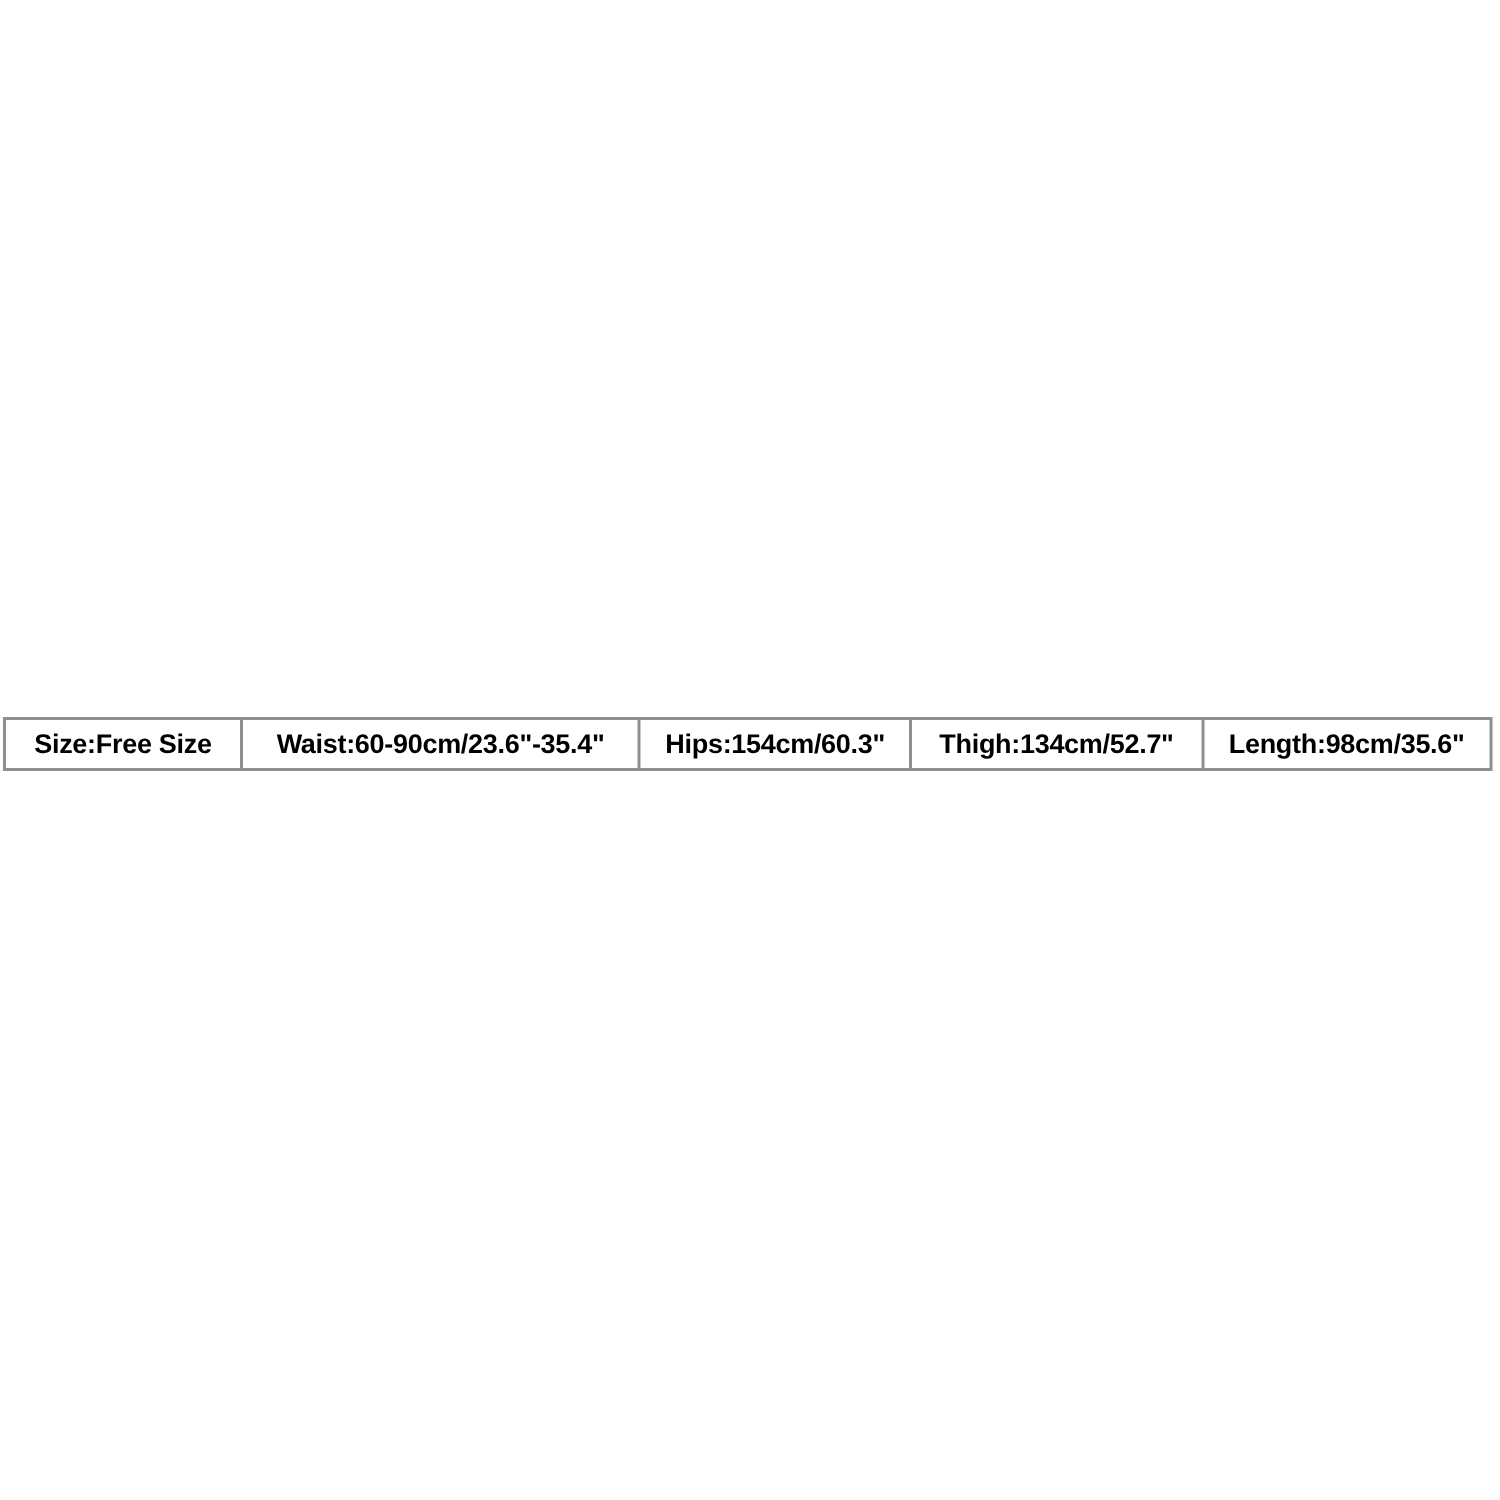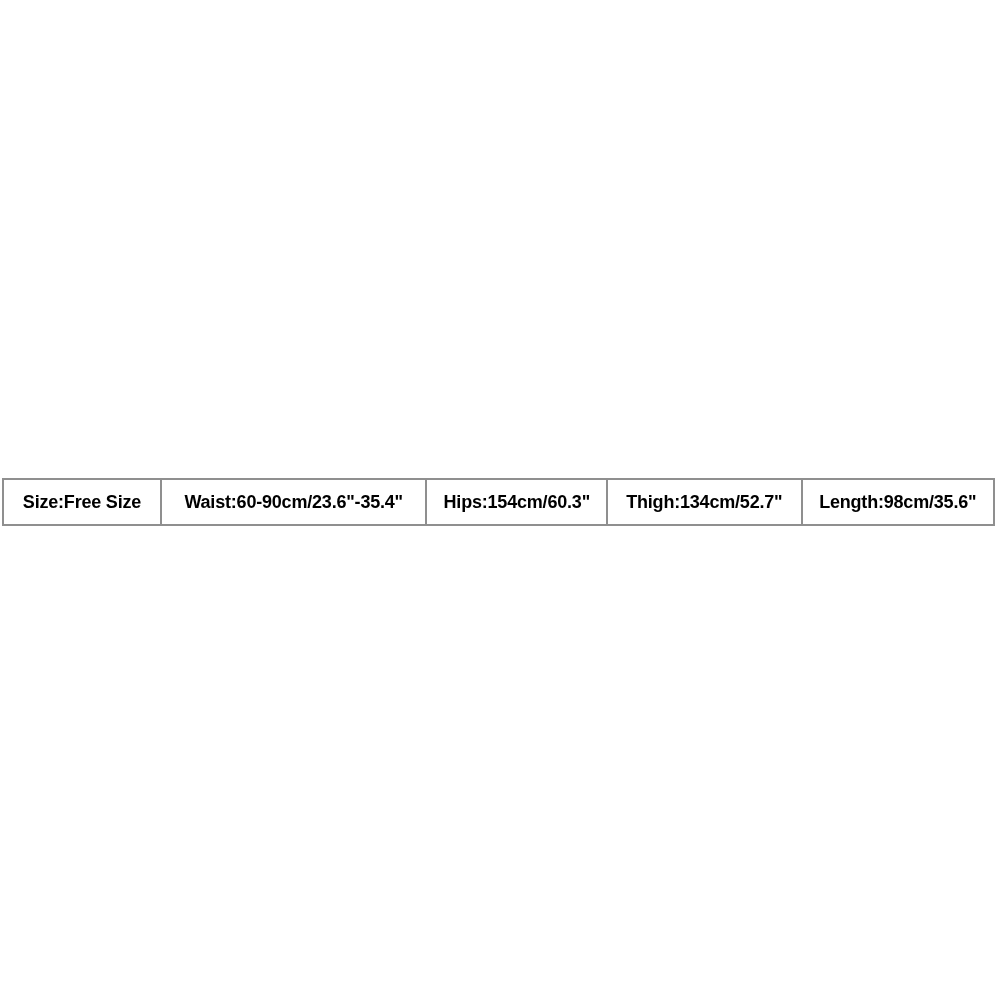--- a/index.html
+++ b/index.html
@@ -13,21 +13,21 @@
     height: 1000px;
     background: #ffffff;
     overflow: hidden;
     font-family: "Liberation Sans", sans-serif;
   }
   .size-table {
     position: absolute;
     left: 2px;
     top: 478px;
     width: 993px;
-    height: 48px;
+    height: 36px;
     box-sizing: border-box;
     display: flex;
     flex-direction: row;
     align-items: stretch;
     border: 2px solid #8f8f8f;
     background: #ffffff;
   }
   .cell {
     box-sizing: border-box;
     display: flex;

